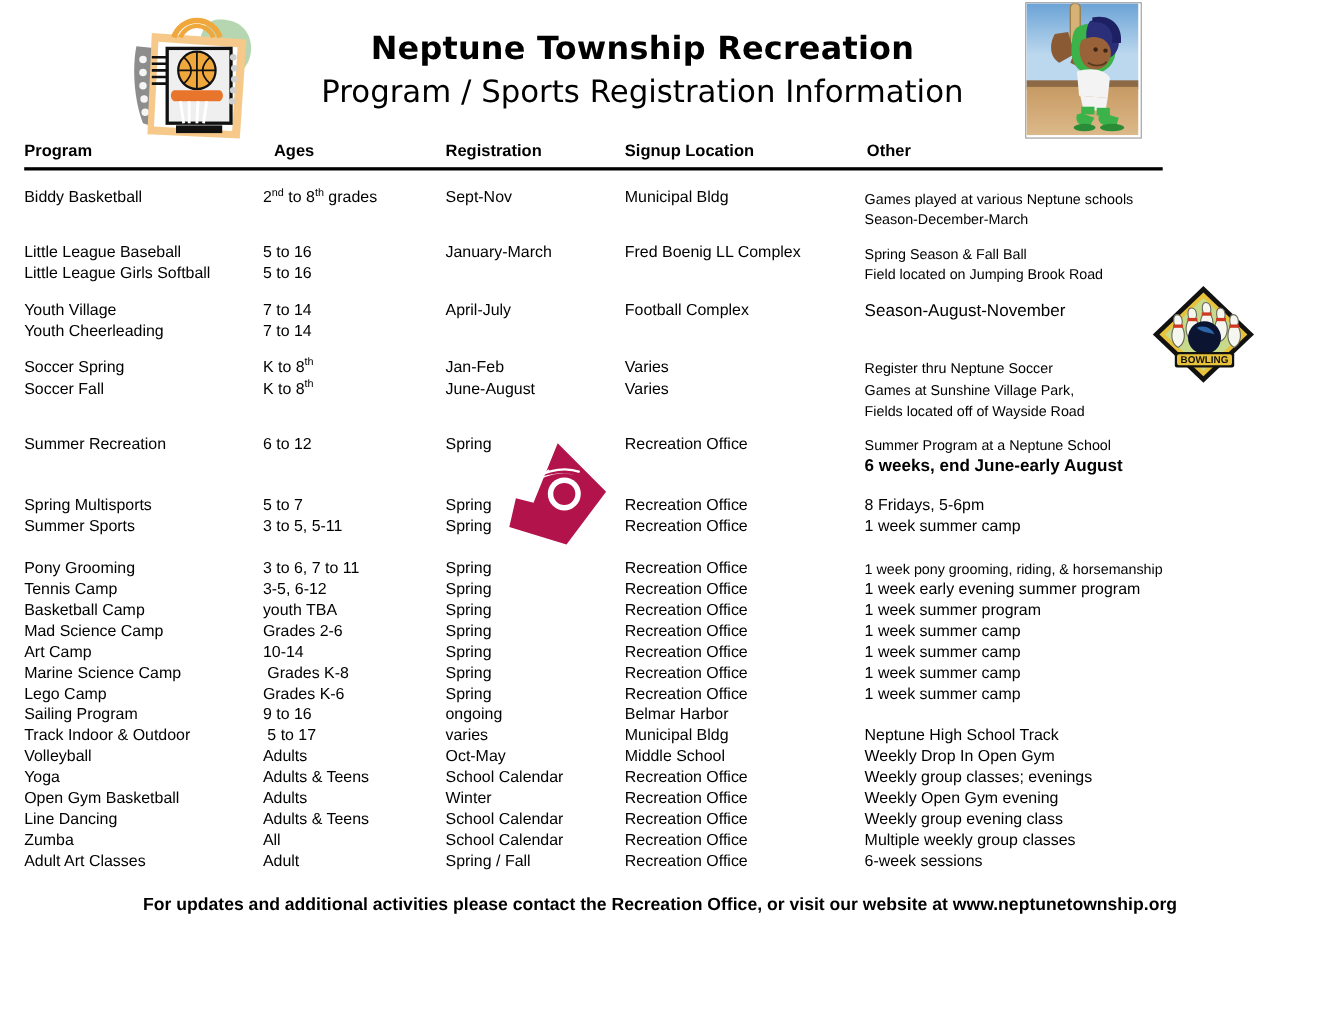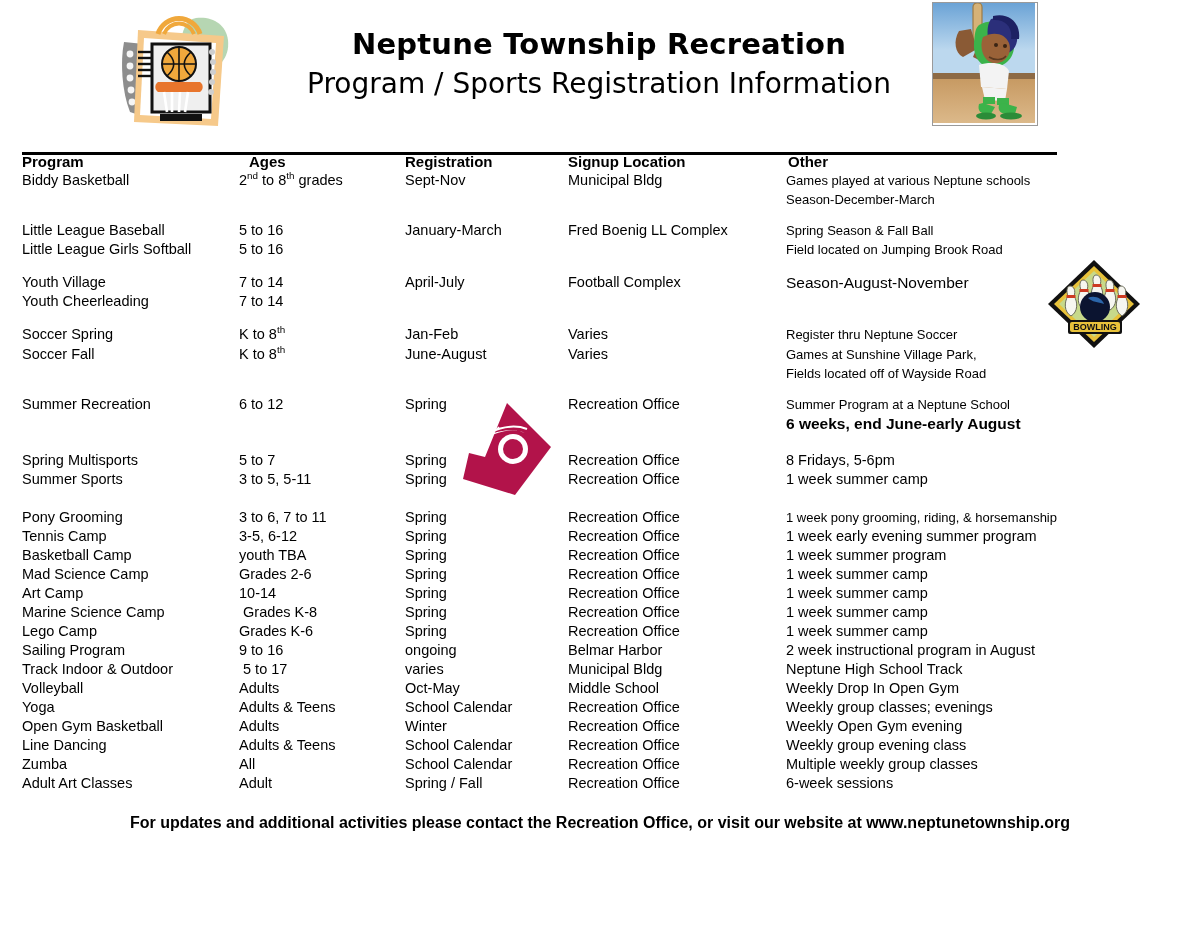--- a/index.html
+++ b/index.html
@@ -18,21 +18,21 @@
 
   
   #header {
     position: absolute;
     left: 0; top: 0;
     width: 1200px;
     height: 130px;
   }
   #title-block {
     position: absolute;
-    left: 269px;
+    left: 254px;
     top: 28px;
     width: 660px;
     text-align: center;
   }
   #title-main {
     font-family: "DejaVu Sans", sans-serif;
     font-weight: bold;
     font-size: 29px;
     letter-spacing: 0.2px;
     line-height: 1.15;
@@ -82,21 +82,20 @@
     height: 100px;
   }
 
   
   #col-header {
     position: absolute;
     left: 0;
     top: 129px;
     width: 1200px;
     height: 24px;
-    margin-top: 24px;
   }
   #col-header .ch {
     position: absolute;
     top: 0;
     font-family: "Liberation Sans", sans-serif;
     font-weight: bold;
     font-size: 15px;
     white-space: nowrap;
   }
   #header-rule {
@@ -405,21 +404,20 @@
       <span class="cell c-ages sz-md">Grades K-6</span>
       <span class="cell c-reg sz-md">Spring</span>
       <span class="cell c-signup sz-md">Recreation Office</span>
       <span class="cell c-other sz-md">1 week summer camp</span>
     </div>
     <div class="row" style="top: 486px;">
       <span class="cell c-program sz-md">Sailing Program</span>
       <span class="cell c-ages sz-md">9 to 16</span>
       <span class="cell c-reg sz-md">ongoing</span>
       <span class="cell c-signup sz-md">Belmar Harbor</span>
-      <span class="cell c-other sz-md">2 week instructional program in August</span>
     </div>
     <div class="row" style="top: 505px; text-align: center;">
       <span class="cell c-program sz-md">Track Indoor &amp; Outdoor</span>
       <span class="cell c-ages sz-md">&nbsp;5 to 17</span>
       <span class="cell c-reg sz-md">varies</span>
       <span class="cell c-signup sz-md">Municipal Bldg</span>
       <span class="cell c-other sz-md">Neptune High School Track</span>
     </div>
     <div class="row" style="top: 524px;">
       <span class="cell c-program sz-md">Volleyball</span>

